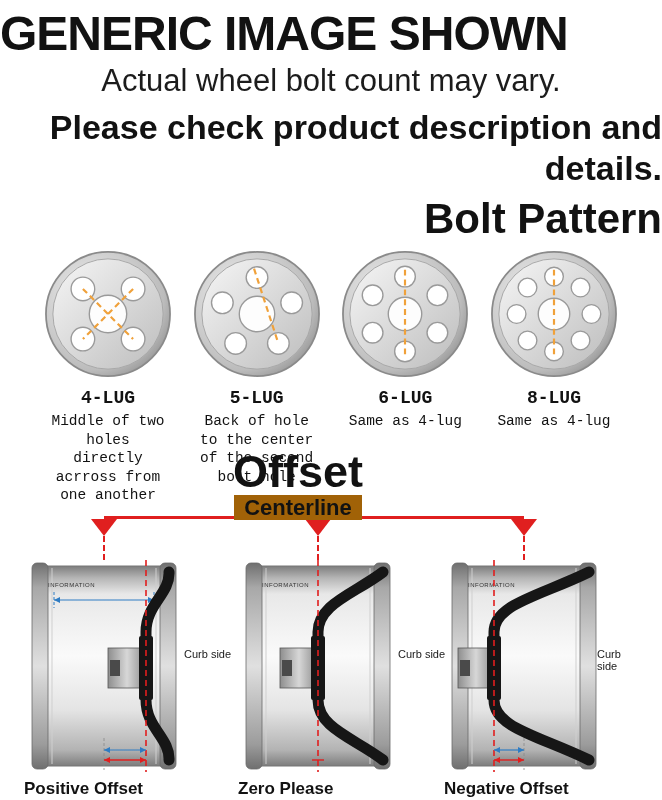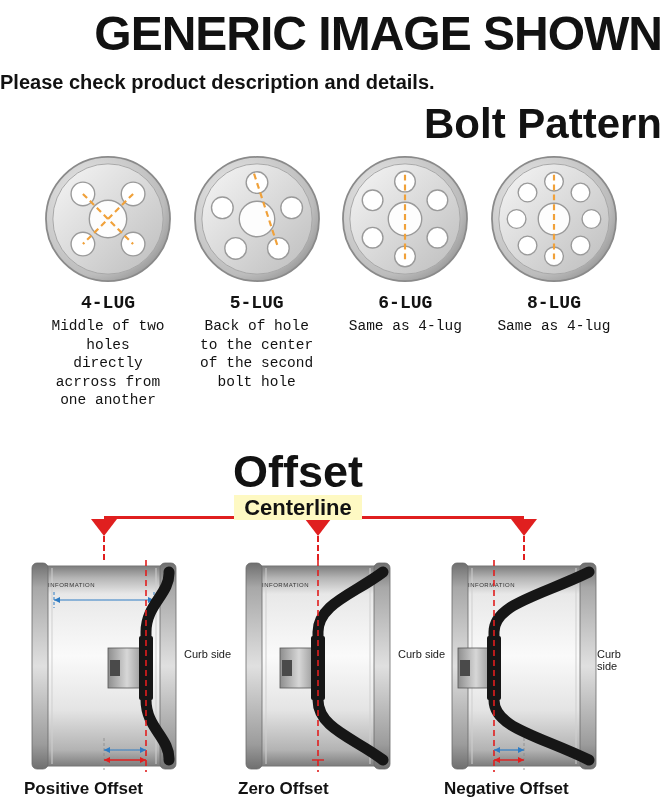--- a/index.html
+++ b/index.html
@@ -1,34 +1,34 @@
 <!DOCTYPE html>
 <html><head>
 <meta charset="utf-8">
 <style>
   html,body { margin:0; padding:0; background:#ffffff; }
   .page {
     position:relative; width:662px; height:800px; margin:0 auto;
     background:#ffffff; overflow:hidden; color:#121212;
     font-family:"Liberation Sans","DejaVu Sans",sans-serif;
   }
-  .title   { font-size:48px; font-weight:bold; text-align:right; margin:8px 0 0; letter-spacing:-1px; line-height:1.1; }
+  .title   { font-size:48px; font-weight:bold; text-align:left; margin:8px 0 0; letter-spacing:-1px; line-height:1.1; }
   .subtitle{ font-size:31px; font-weight:400; text-align:center; margin:2px 0 0; line-height:1.15; color:#1c1c1c; }
-  .note    { font-size:20px; font-weight:bold; text-align:left; margin:9px 0 0; line-height:1.2; }
+  .note    { font-size:34px; font-weight:bold; text-align:right; margin:9px 0 0; line-height:1.2; }
   .bp-heading { font-size:42px; font-weight:bold; text-align:right; margin:7px 0 0; line-height:1.1; }
 
   .wheels-row { display:flex; justify-content:space-between; width:586px; margin:8px auto 0;font-family:Liberation Mono, monospace; }
   .wheel-col  { width:140px; text-align:center; }
   .lug-label  { font-size:18px; font-weight:bold; margin-top:5px; }
   .lug-desc   { font-size:14.5px; line-height:1.28; margin:4px auto 0; width:114px; }
 
   .offset-area { position:absolute; left:0; top:448px; width:596px; height:352px; }
   .offset-heading  { position:absolute; top:0; left:0; width:100%; text-align:center; font-size:45px; font-weight:bold; line-height:1.05; }
   .centerline-label{ position:absolute; top:47px; left:0; width:100%; text-align:center; font-size:22px; font-weight:600; z-index:3; }
-  .centerline-label span { background:#fef9c3; padding:0 10px; }
+  .centerline-label span { background:#a16207; padding:0 10px; }
   .center-hline { position:absolute; top:68px; left:104px; width:420px; height:3px; background:#e01f1f; z-index:2; }
   .tri  { position:absolute; top:71px; width:0; height:0; z-index:2;
           border-left:13px solid transparent; border-right:13px solid transparent; border-top:17px solid #e01f1f; }
   .stub { position:absolute; top:88px; height:24px; width:0; border-left:2px dashed #e01f1f; z-index:1; }
   .xsec { position:absolute; top:112px; width:152px; height:212px; }
   .curb { position:absolute; top:200px; font-size:11px; color:#1a1a1a; }
   .offset-label { position:absolute; top:331px; width:160px; font-size:17px; font-weight:bold; }
 </style>
 </head>
 <body>
@@ -64,20 +64,21 @@
       </linearGradient>
       <radialGradient id="gWheelOuter" cx="35%" cy="35%" r="75%">
         <stop offset="0%" stop-color="#ededed"></stop>
           <stop offset="80%" stop-color="#bcbcbc"></stop>
         <stop offset="100%" stop-color="#939393"></stop>
       </radialGradient>
     </defs>
   </svg>
 
   <div class="title">GENERIC IMAGE SHOWN</div>
+  <div class="subtitle">Actual wheel bolt count may vary.</div>
   <div class="note">Please check product description and details.</div>
 
   <div class="bp-heading">Bolt Pattern</div>
 
   <div class="wheels-row">
 
     <div class="wheel-col">
       <svg viewBox="0 0 130 130" width="128" height="128">
         <circle cx="65" cy="65" r="63" fill="url(#gWheelOuter)" stroke="#8a8a8a" stroke-width="1.8"></circle>
         <circle cx="65" cy="65" r="56" fill="url(#gWheelFace)" stroke="#a8a8a8" stroke-width="1"></circle>
@@ -219,17 +220,17 @@
       <line x1="46" y1="200" x2="76" y2="200" stroke="#e01f1f" stroke-width="1.4"></line>
       <polygon points="46,200 52,197 52,203" fill="#e01f1f"></polygon>
       <polygon points="76,200 70,197 70,203" fill="#e01f1f"></polygon>
     </svg>
 
     <div class="curb" style="left:184px">Curb side</div>
     <div class="curb" style="left:398px">Curb side</div>
     <div class="curb" style="left:597px">Curb side</div>
 
     <div class="offset-label" style="left:24px">Positive Offset</div>
-    <div class="offset-label" style="left:238px">Zero Offset</div>
+    <div class="offset-label" style="left:238px">Zero Please</div>
     <div class="offset-label" style="left:444px">Negative Offset</div>
   </div>
 
 </div>
 
 </body></html>

